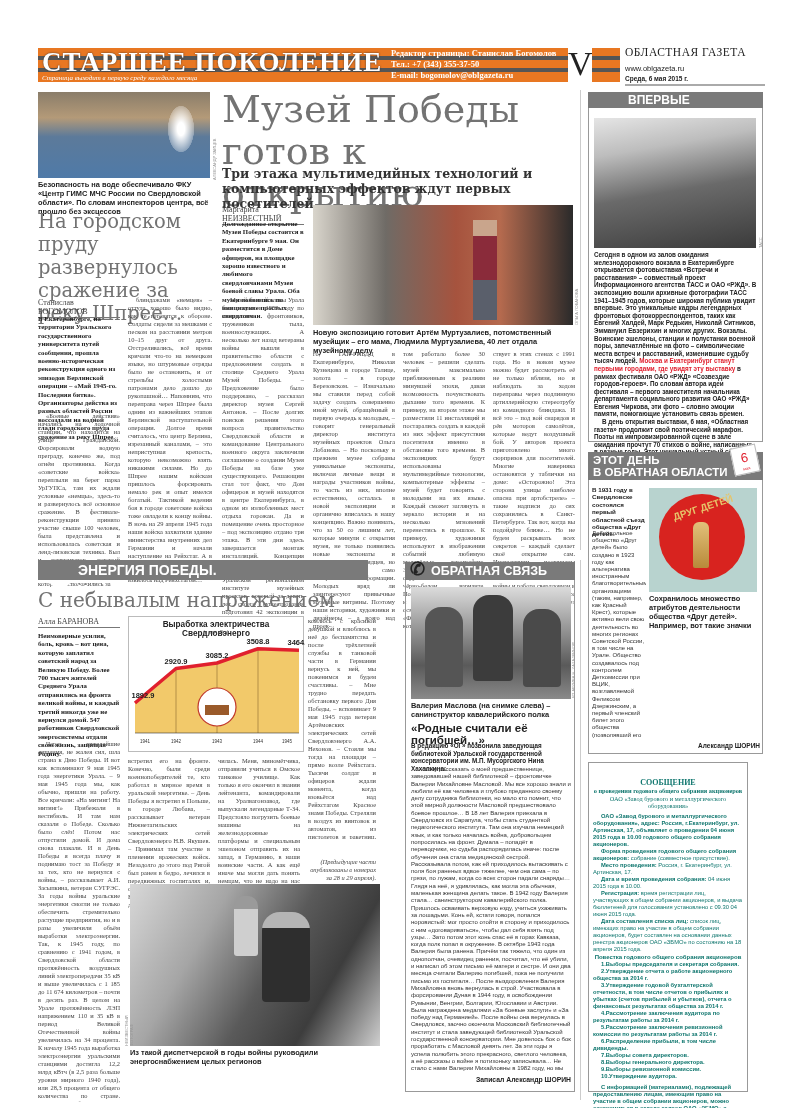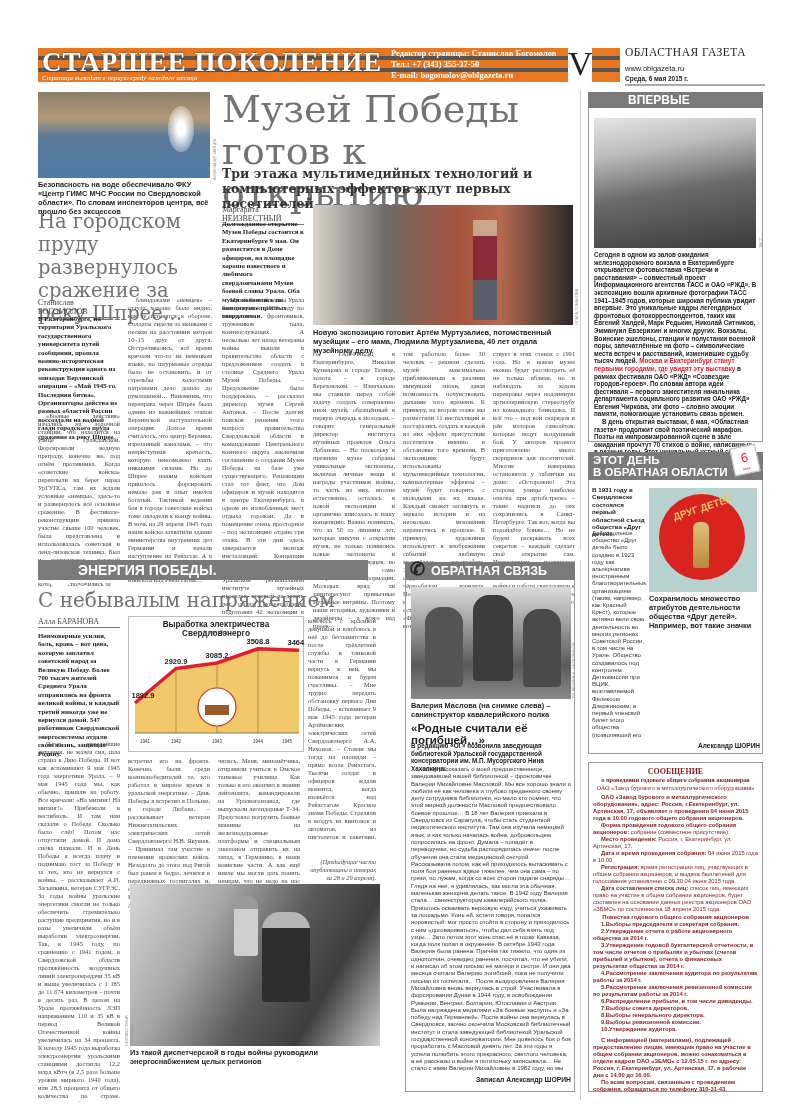--- a/index.html
+++ b/index.html
@@ -102,21 +102,21 @@
 <div class="abs" style="left:649px;top:488px;width:108px;height:104px;background:#b8d3cf;overflow:hidden">
   <div class="abs" style="left:10px;top:6px;width:86px;height:86px;border-radius:50%;background:#d8231f"></div>
   <div class="abs" style="left:12px;top:14px;width:84px;text-align:center;color:#e6c46a;font-family:'Liberation Sans',sans-serif;font-weight:bold;font-size:10px;transform:rotate(-18deg)">ДРУГ ДЕТЕЙ</div>
   <div class="abs" style="left:44px;top:34px;width:16px;height:46px;background:linear-gradient(180deg,#e2c07a 0,#b88a3a 100%);border-radius:6px 6px 2px 2px"></div>
 </div>
 <div class="abs sansb" style="left:592px;top:486px;width:54px;font-size:6.2px;line-height:7.4px;font-weight:bold">В 1931 году в Свердловске состоялся первый областной съезд общества «Друг детей».</div>
 <div class="abs sansb" style="left:592px;top:530px;width:54px;font-size:6px;line-height:7.2px;color:#333;height:210px;overflow:hidden">Добровольное общество «Друг детей» было создано в 1923 году как альтернатива иностранным благотворительным организациям (таким, например, как Красный Крест), которые активно вели свою деятельность во многих регионах Советской России, в том числе на Урале. Общество создавалось под контролем Деткомиссии при ВЦИК, возглавляемой Феликсом Дзержинским, а первый членский билет этого общества (позволявший его члену называть себя «другом детей») был выдан Владимиру Ленину. Первые годы это общество развивалось в регионах самостоятельно (наиболее активно на Украине), собирая членские взносы, которые тратились на помощь беспризорникам и расширение сети детских учреждений. В 1930 году началось объединение всех местных организаций в единое всероссийское общество – с такой инициативой выступила Надежда Крупская. В январе 1931 года в Москве состоялся первый съезд объединённого общества, а сразу после этого – региональные съезды, один из которых и состоялся в Свердловске.</div>
 <div class="abs caption" style="left:649px;top:594px;width:110px">Сохранилось множество атрибутов деятельности общества «Друг детей». Например, вот такие значки</div>
 <div class="abs sansb" style="left:660px;top:742px;width:100px;text-align:right;font-size:6.5px;font-weight:bold">Александр ШОРИН</div>
 
-<div class="abs box" style="left:588px;top:762px;width:175px;height:330px;padding:4px 4px;font-family:'Liberation Sans',sans-serif;color:#7f1d1d">
+<div class="abs box" style="left:588px;top:762px;width:160px;height:330px;padding:15px 4px;font-family:'Liberation Sans',sans-serif;color:#0f766e">
   <div style="text-align:center;font-family:'Liberation Serif',serif;font-weight:bold;font-size:8px">СООБЩЕНИЕ</div>
   <div style="text-align:center;font-family:'Liberation Serif',serif;font-weight:bold;font-size:6.3px;line-height:7.5px">о проведении годового общего собрания акционеров</div>
   <div style="text-align:center;font-family:'Liberation Serif',serif;font-size:6.3px;line-height:7.5px;margin-bottom:3px">ОАО «Завод бурового и металлургического оборудования»</div>
   <div style="font-size:5.8px;line-height:7px;font-weight:bold;text-indent:8px">ОАО «Завод бурового и металлургического оборудования», адрес: Россия, г.Екатеринбург, ул. Артинская, 17, объявляет о проведении 04 июня 2015 года в 10.00 годового общего собрания акционеров.</div>
   <div style="font-size:5.8px;line-height:7px;text-indent:8px"><b>Форма проведения годового общего собрания акционеров:</b> <span>собрание (совместное присутствие).</span></div>
   <div style="font-size:5.8px;line-height:7px;text-indent:8px"><b>Место проведения:</b> <span>Россия, г. Екатеринбург, ул. Артинская, 17.</span></div>
   <div style="font-size:5.8px;line-height:7px;text-indent:8px"><b>Дата и время проведения собрания:</b> <span>04 июня 2015 года в 10.00.</span></div>
   <div style="font-size:5.8px;line-height:7px;text-indent:8px"><b>Регистрация:</b> <span>время регистрации лиц, участвующих в общем собрании акционеров, и выдача бюллетеней для голосования установлено с 09.30 04 июня 2015 года.</span></div>
   <div style="font-size:5.8px;line-height:7px;text-indent:8px"><b>Дата составления списка лиц:</b> <span>список лиц, имеющих право на участие в общем собрании акционеров, будет составлен на основании данных реестра акционеров ОАО «ЗБМО» по состоянию на 18 апреля 2015 года.</span></div>
   <div style="text-align:center;font-weight:bold;font-size:6px;line-height:8px">Повестка годового общего собрания акционеров</div>

